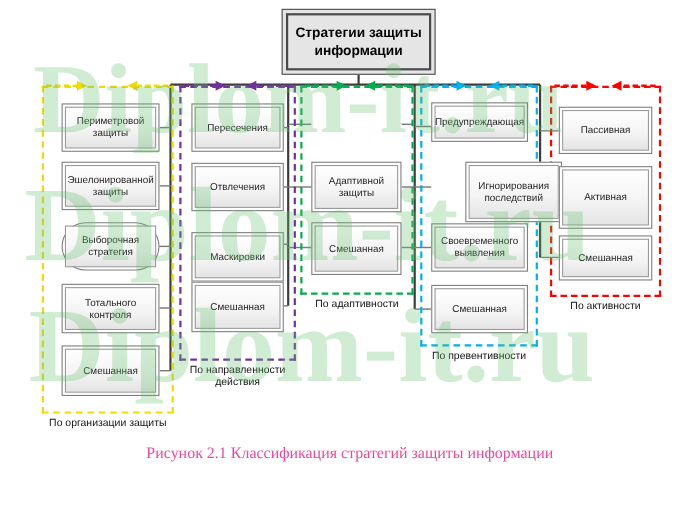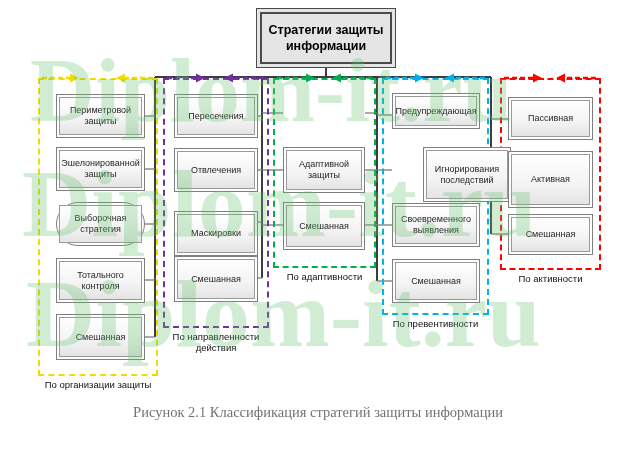--- a/index.html
+++ b/index.html
@@ -14,21 +14,21 @@
       font-size:9px;line-height:1.2;color:#1f1f1f;box-sizing:border-box;padding:1px 2px;}
   .glabel{position:absolute;text-align:center;font-size:9.5px;color:#111;z-index:3;line-height:1.2;}
   #root-box{position:absolute;left:256px;top:8px;width:140px;height:60px;
       border:1px solid #4a4a4a;background:#e5e5e5;padding:3px;box-sizing:border-box;z-index:4;}
   #root-inner{height:100%;border:2px solid #4a4a4a;display:flex;align-items:center;justify-content:center;
       text-align:center;font-weight:bold;font-size:12.5px;line-height:1.3;color:#000;
       box-sizing:border-box;padding:2px 4px;}
   .wm{position:absolute;font-family:"Liberation Serif",serif;font-weight:bold;
       color:rgba(98,193,109,0.30);z-index:6;pointer-events:none;white-space:nowrap;line-height:1;}
   #caption{position:absolute;left:0;top:404px;width:636px;text-align:center;
-      font-family:"Liberation Serif",serif;font-size:14.5px;color:#737373;z-index:3;}
+      font-family:"Liberation Serif",serif;font-size:14.5px;color:#ec4899;z-index:3;}
 </style>
 </head>
 <body>
 
 <div id="stage">
 
   <svg id="wires">
       <line x1="326" y1="68" x2="326" y2="77" stroke="#3d3d3d" stroke-width="2"></line>
       <line x1="155" y1="77" x2="491" y2="77" stroke="#3d3d3d" stroke-width="2"></line>
       <line x1="155" y1="77" x2="155" y2="337" stroke="#3d3d3d" stroke-width="2"></line>

